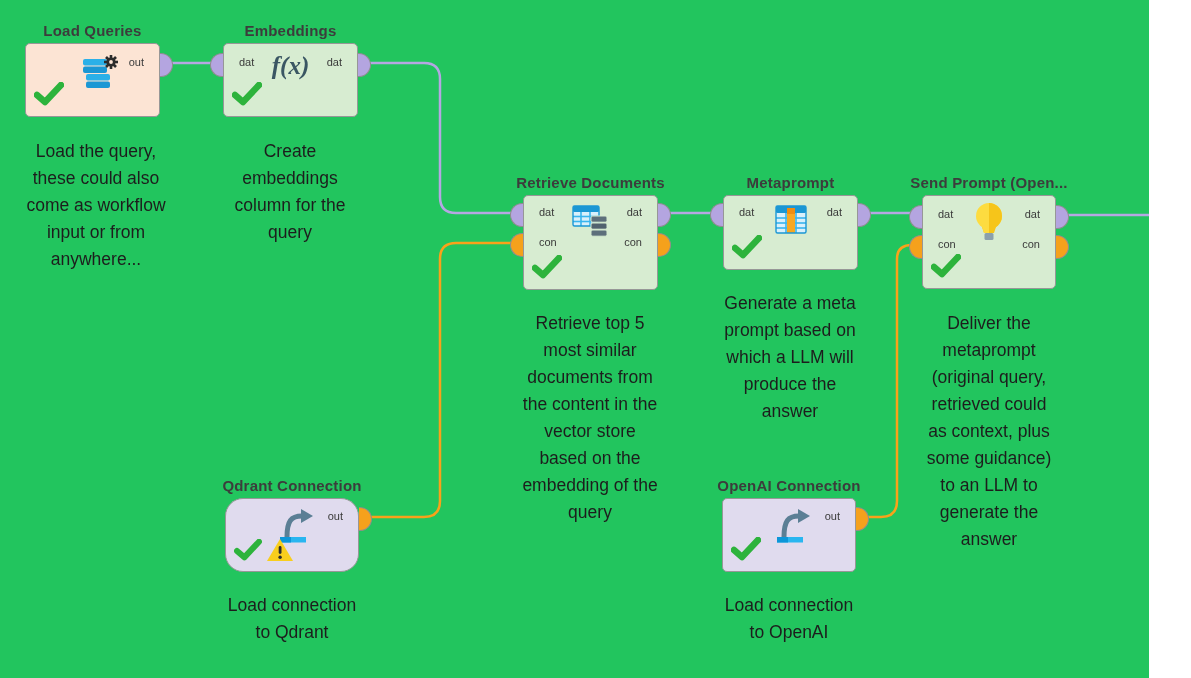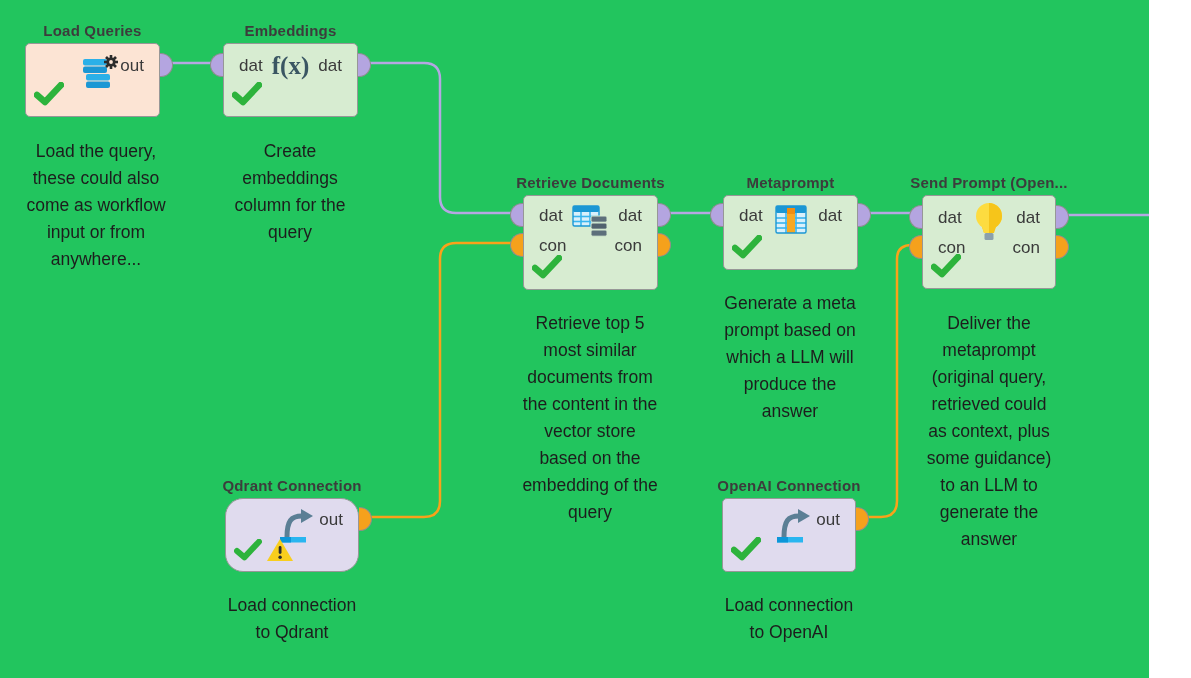--- a/index.html
+++ b/index.html
@@ -16,29 +16,29 @@
   .op-title{position:absolute;left:50%;bottom:calc(100% + 5px);transform:translateX(-50%);
             white-space:nowrap;font-size:15px;font-weight:700;color:#3c3c3c;letter-spacing:.2px;}
 
   
   .port{position:absolute;width:12px;height:22px;border:1.5px solid #8e8e8e;box-sizing:content-box;z-index:3;}
   .port.in{left:-14px;border-right:none;border-radius:12px 0 0 12px;}
   .port.out{right:-14px;border-left:none;border-radius:0 12px 12px 0;}
   .port.data{background:#b4a5e0;}
   .port.con{background:#f5a11c;}
 
-  .plabel{position:absolute;font-size:17px;color:#3a3a3a;z-index:4;}
+  .plabel{position:absolute;font-size:11px;color:#3a3a3a;z-index:4;}
   .plabel.l{left:15px;}
   .plabel.r{right:15px;}
 
   .op-icon{position:absolute;left:50%;transform:translateX(-50%);z-index:3;}
   .status{position:absolute;left:8px;bottom:6px;z-index:3;}
   .status2{position:absolute;left:40px;bottom:5px;z-index:3;}
 
-  .fx{font-family:"Liberation Serif", serif;font-weight:700;
+  .fx{font-family:"Liberation Serif", serif;font-style:italic;font-weight:700;
       font-size:25px;color:#3a5663;}
 
   
   .cap{position:absolute;width:210px;text-align:center;font-size:17.5px;line-height:27px;
        color:#1d1d1d;white-space:pre-line;z-index:2;}
 </style>
 </head>
 <body>
 
 <div class="canvas">

